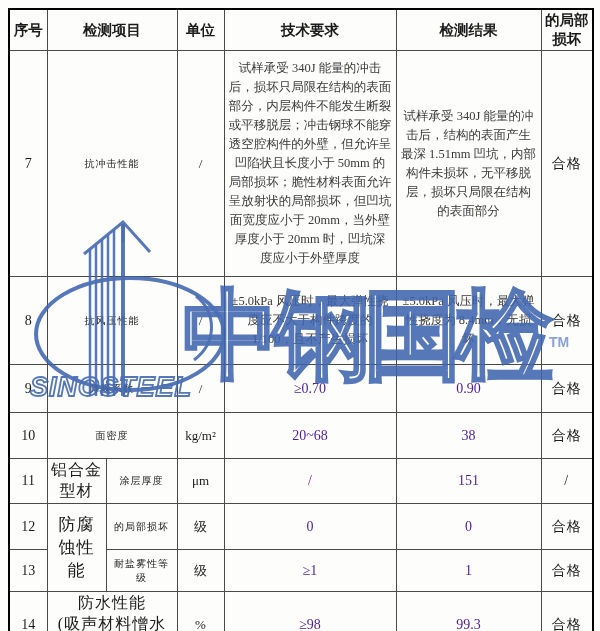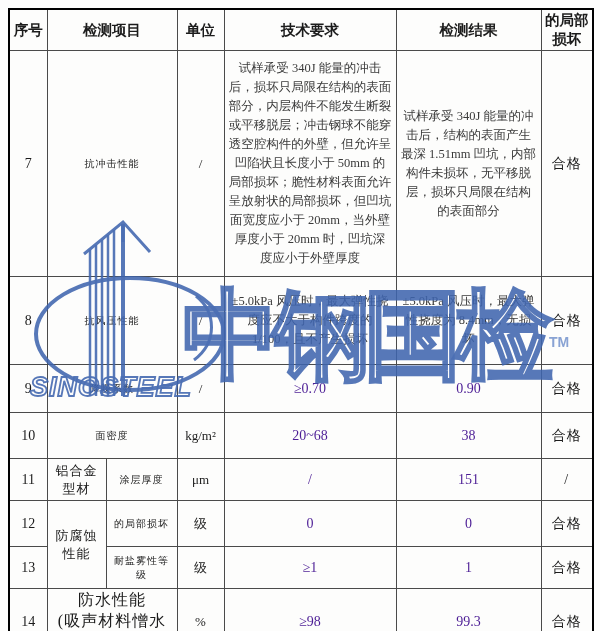--- a/index.html
+++ b/index.html
@@ -86,31 +86,31 @@
       <td class="num">10</td>
       <td colspan="2" class="label">面密度</td>
       <td class="unit">kg/m²</td>
       <td class="val">20~68</td>
       <td class="val">38</td>
       <td class="verdict">合格</td>
     </tr>
 
     <tr style="height:42px">
       <td class="num">11</td>
-      <td class="label" style="font-size:13px">铝合金型材</td>
+      <td class="label" style="font-size:16px">铝合金型材</td>
       <td class="label">涂层厚度</td>
       <td class="unit">μm</td>
       <td class="val">/</td>
       <td class="val">151</td>
       <td class="verdict">/</td>
     </tr>
 
     <tr style="height:46px">
       <td class="num">12</td>
-      <td rowspan="2" class="label" style="font-size:13px">防腐蚀性能</td>
+      <td rowspan="2" class="label" style="font-size:17px">防腐蚀性能</td>
       <td class="label">的局部损坏</td>
       <td class="unit">级</td>
       <td class="val">0</td>
       <td class="val">0</td>
       <td class="verdict">合格</td>
     </tr>
 
     <tr style="height:42px">
       <td class="num">13</td>
       <td class="label">耐盐雾性等级</td>

